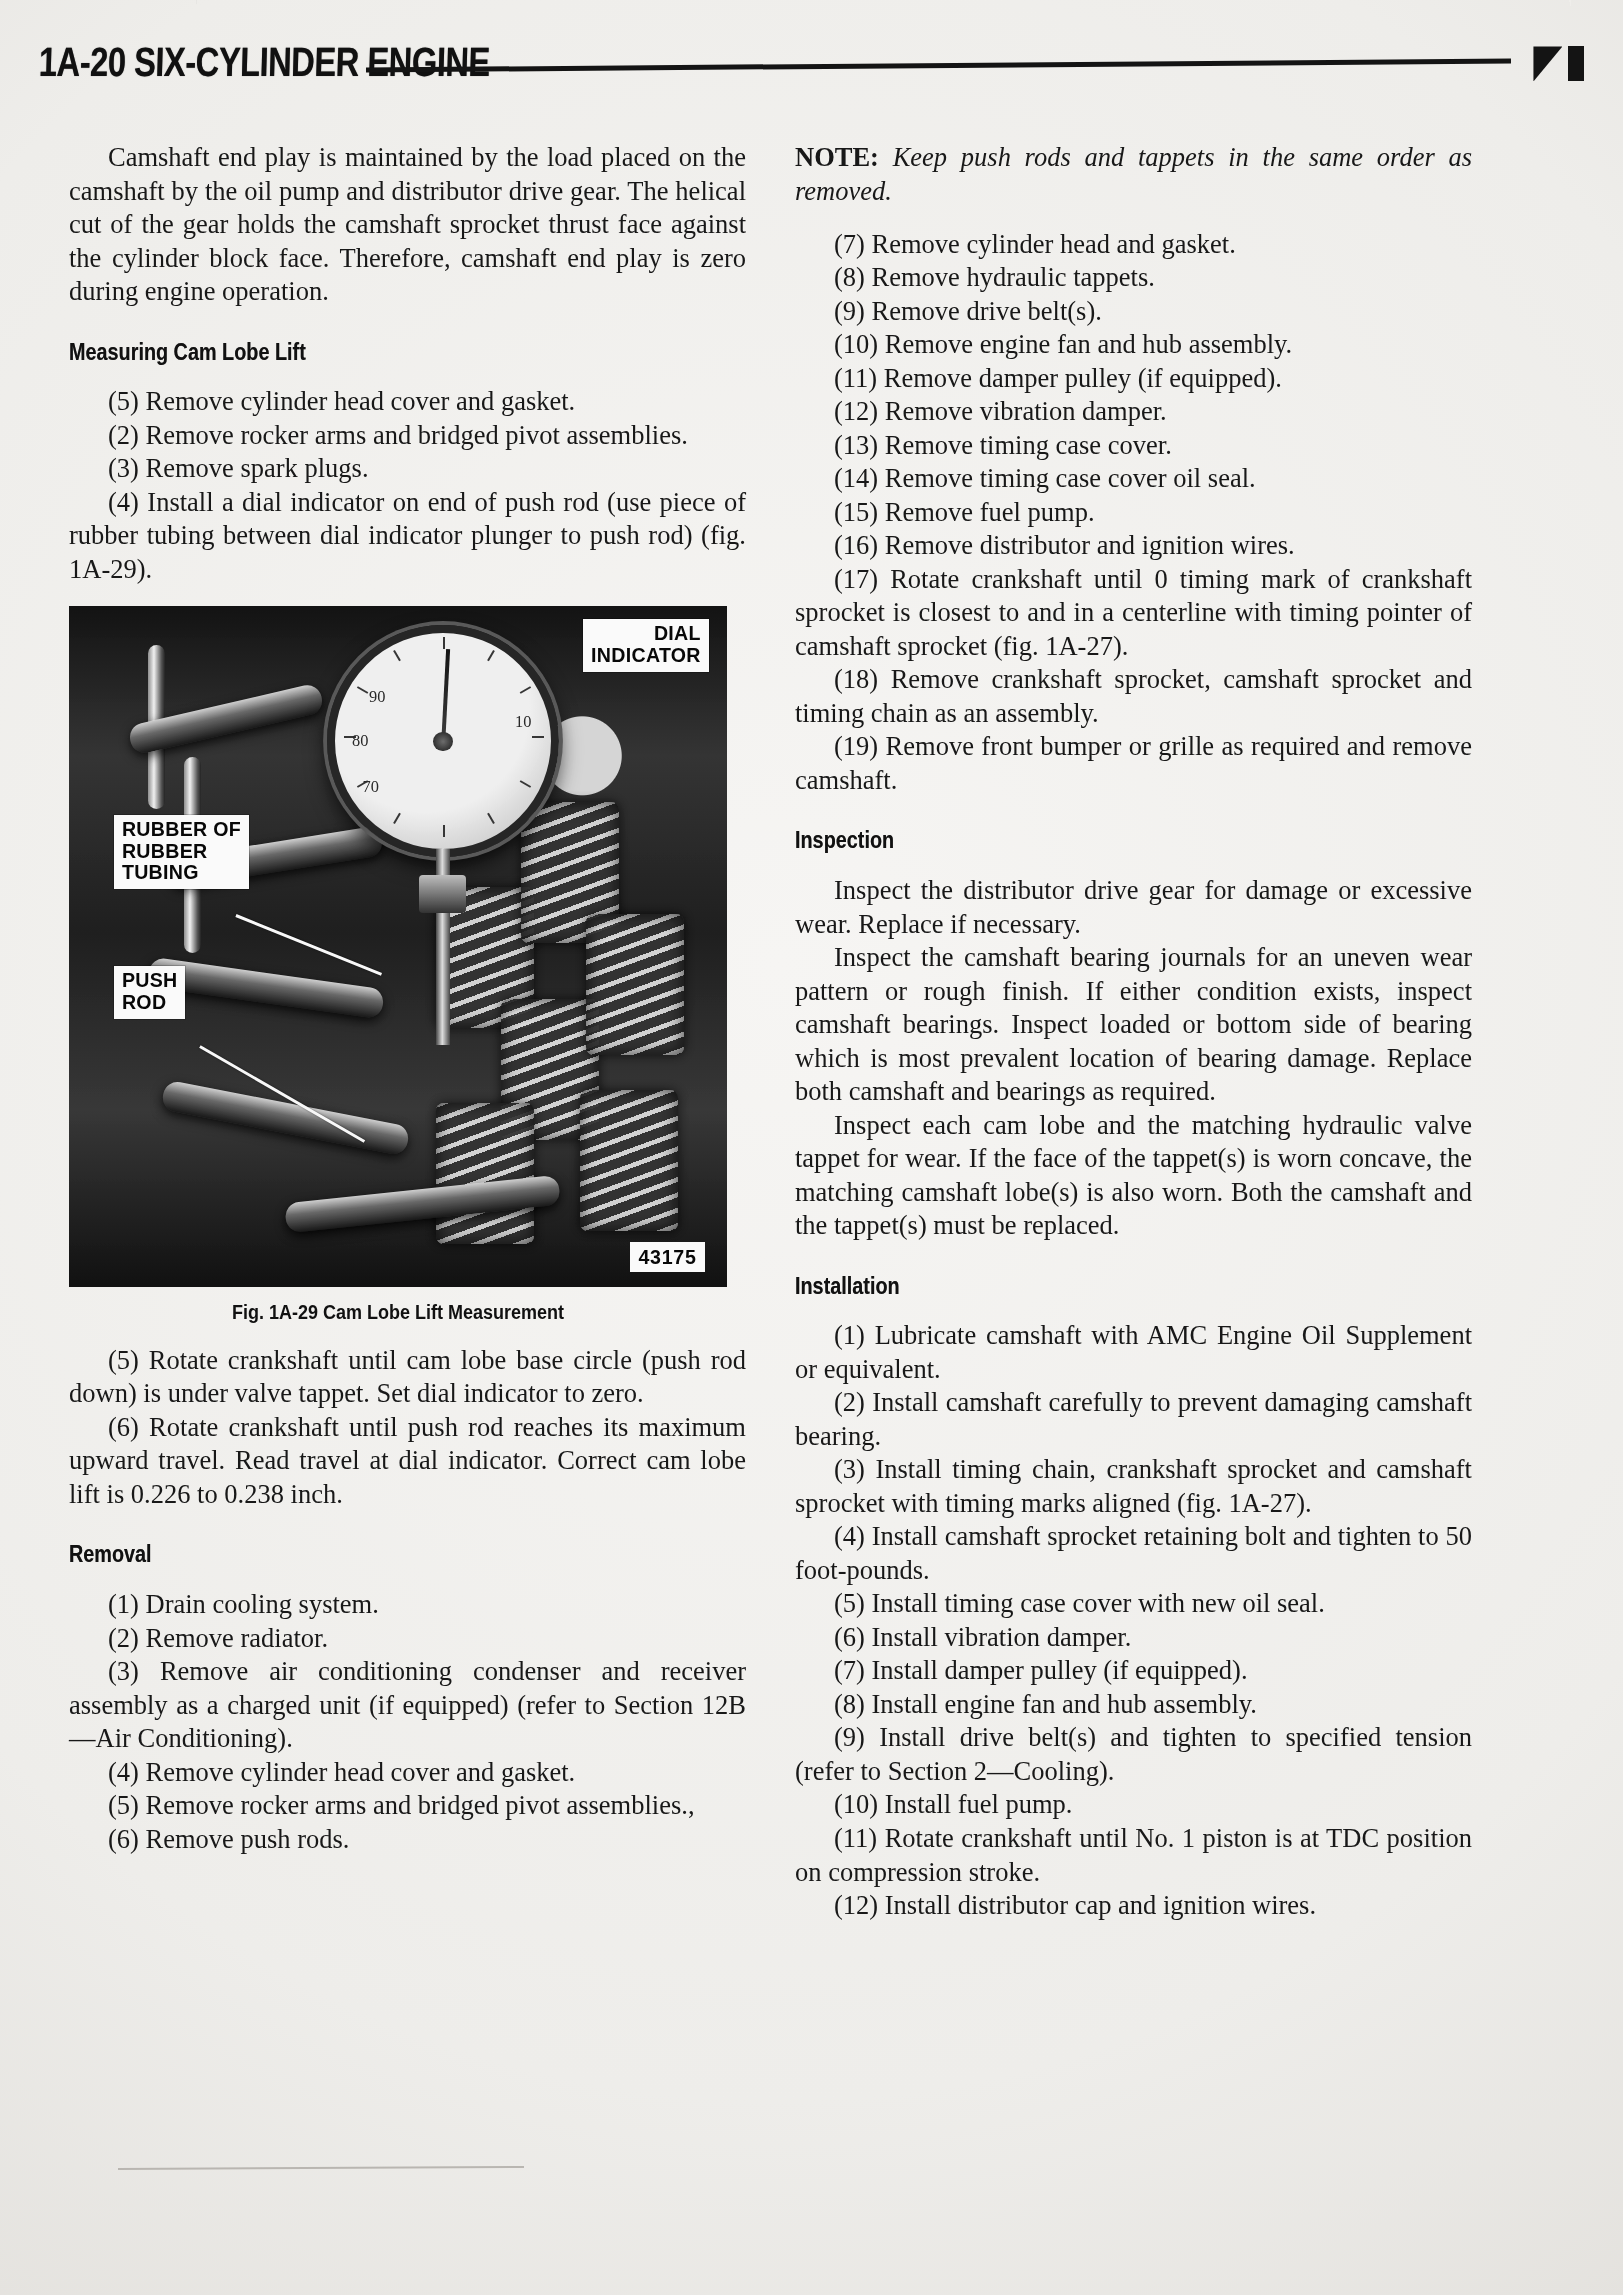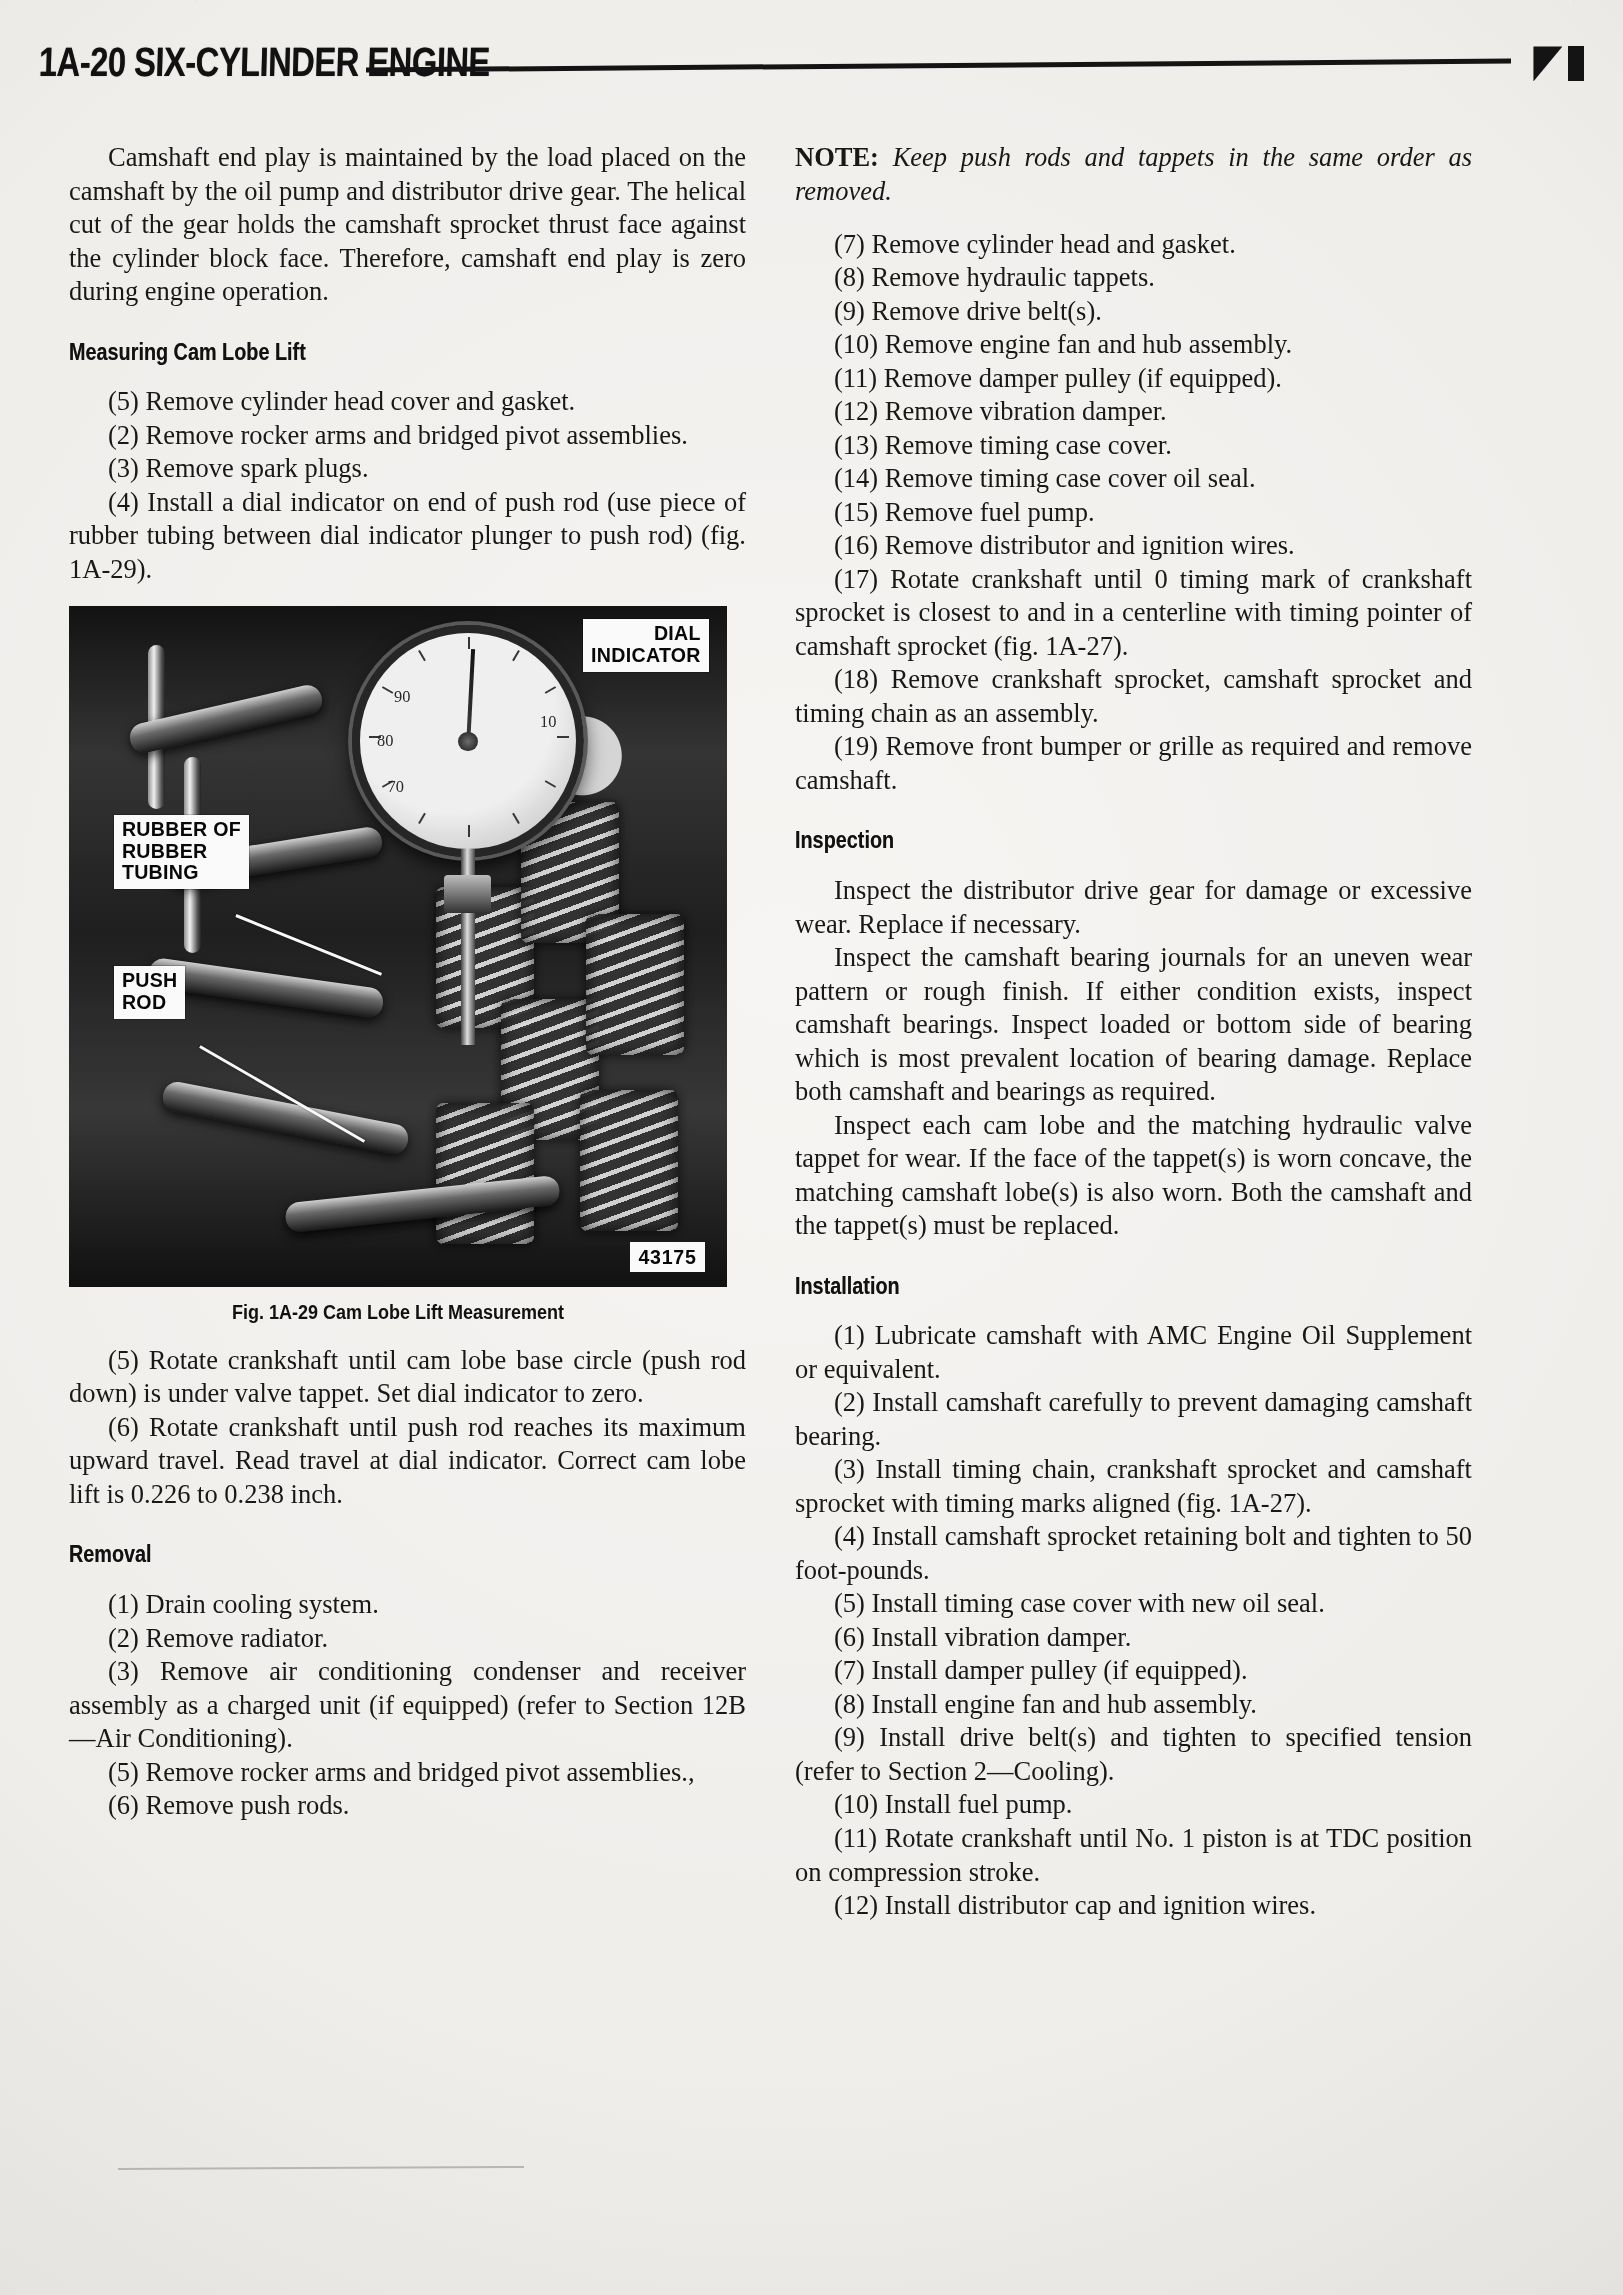--- a/index.html
+++ b/index.html
@@ -108,21 +108,21 @@
     position:absolute; height:30px; border-radius:14.4px;
     background:linear-gradient(180deg,#c9c9c9,#6a6a6a 40%,#202020);
     box-shadow:0 3.9px 10.5px rgba(0,0,0,.65);
   }
   .shaftline{
     position:absolute; width:17px; border-radius:8.5px;
     background:linear-gradient(90deg,#8d8d8d,#e8e8e8 35%,#555 80%,#2a2a2a);
   }
   
   .gauge{
-    position:absolute; left:283px; top:19.6px; width:216px; height:216px; border-radius:50%;
+    position:absolute; left:258px; top:19.6px; width:216px; height:216px; border-radius:50%;
     background:radial-gradient(circle at 42% 35%, #e9e7e2 0 55%, #cfcbc4 78%, #8f8c86 100%);
     border:8.5px solid #2d2d2d;
     box-shadow:0 0 0 3.9px #5c5c5c, 0 9.2px 21px rgba(0,0,0,.7);
   }
   .gauge .tick{ position:absolute; left:50%; top:3.9px; width:2px; height:11.8px; background:#3b3b3b; transform-origin:50% 100px; }
   .gauge .num{
     position:absolute; font-family:"Liberation Serif", serif; font-size:16.4px; color:#2f2f2f;
   }
   .gauge .needle{
     position:absolute; left:50%; top:15.7px; width:3.9px; height:98px; margin-left:-2px;
@@ -275,20 +275,21 @@
     <p class="li">(5) Rotate crankshaft until cam lobe base circle (push rod down) is under valve tappet. Set dial indicator to zero.</p>
     <p class="li">(6) Rotate crankshaft until push rod reaches its maximum upward travel. Read travel at dial indicator. Correct cam lobe lift is 0.226 to 0.238 inch.</p>
 
     <div class="gap-l"></div>
     <h2>Removal</h2>
     <div class="gap-m"></div>
 
     <p class="li">(1) Drain cooling system.</p>
     <p class="li">(2) Remove radiator.</p>
     <p class="li">(3) Remove air conditioning condenser and receiver assembly as a charged unit (if equipped) (refer to Section 12B—Air Conditioning).</p>
+    <p class="li">(4) Remove cylinder head cover and gasket.</p>
     <p class="li">(5) Remove rocker arms and bridged pivot assemblies.,</p>
     <p class="li">(6) Remove push rods.</p>
   </div>
 
   <div class="col col-right">
 
     <p class="note"><b>NOTE:</b> <i>Keep push rods and tappets in the same order as removed.</i></p>
 
     <div class="gap-m"></div>
 

